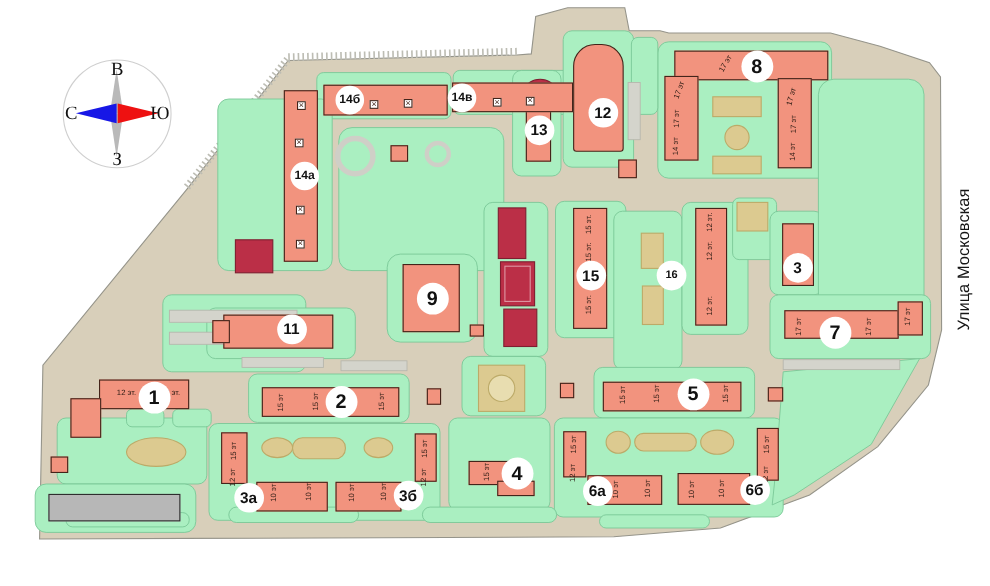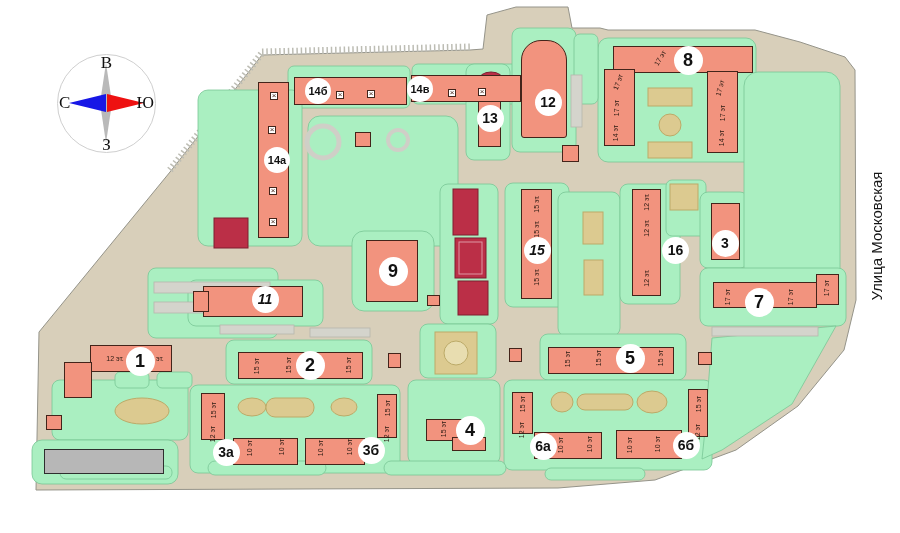--- a/index.html
+++ b/index.html
@@ -204,21 +204,21 @@
       <div class="flabel" style="left: 616px; top: 108px; transform: translate(-50%, -50%) rotate(-90deg);">17 эт</div>
       <div class="flabel" style="left: 615px; top: 133px; transform: translate(-50%, -50%) rotate(-90deg);">14 эт</div>
       <div class="flabel" style="left: 720px; top: 88px; transform: translate(-50%, -50%) rotate(-75deg);">17 эт</div>
       <div class="flabel" style="left: 722px; top: 113px; transform: translate(-50%, -50%) rotate(-90deg);">17 эт</div>
       <div class="flabel" style="left: 721px; top: 138px; transform: translate(-50%, -50%) rotate(-90deg);">14 эт</div>
       <div class="bnum" style="left: 673.5px; top: 45.5px; width: 29px; height: 29px; font-size: 18px;">8</div>
       <div class="bpart" style="left: 366px; top: 240px; width: 52px; height: 62px;"></div>
       <div class="bnum" style="left: 378.5px; top: 256.5px; width: 29px; height: 29px; font-size: 18px;">9</div>
       <div class="bpart" style="left: 203px; top: 286px; width: 100px; height: 31px;"></div>
       <div class="bpart" style="left: 193px; top: 291px; width: 16px; height: 21px;"></div>
-      <div class="bnum" style="left: 251.5px; top: 285.5px; width: 27px; height: 27px; font-size: 14px; font-style: italic;">11</div>
+      <div class="bnum" style="left: 251.5px; top: 285.5px; width: 27px; height: 27px; font-size: 14px;">11</div>
       <div class="bpart" style="left: 521px; top: 40px; width: 46px; height: 98px; border-radius: 20px 20px 3px 3px;"></div>
       <div class="bnum" style="left: 534.5px; top: 88.5px; width: 27px; height: 27px; font-size: 14px;">12</div>
       <div class="bpart" style="left: 478px; top: 97px; width: 23px; height: 50px;"></div>
       <div class="bnum" style="left: 476.5px; top: 104.5px; width: 27px; height: 27px; font-size: 14px;">13</div>
       <div class="bpart" style="left: 258px; top: 82px; width: 31px; height: 156px;"></div>
       <div class="smark" style="left: 274px; top: 96px;">×</div>
       <div class="smark" style="left: 272px; top: 130px;">×</div>
       <div class="smark" style="left: 273px; top: 191px;">×</div>
       <div class="smark" style="left: 273px; top: 222px;">×</div>
       <div class="bnum" style="left: 264px; top: 147px; width: 26px; height: 26px; font-size: 11px;">14а</div>
@@ -227,26 +227,26 @@
       <div class="smark" style="left: 371px; top: 94px;">×</div>
       <div class="bnum" style="left: 305px; top: 78px; width: 26px; height: 26px; font-size: 11px;">14б</div>
       <div class="bpart" style="left: 411px; top: 75px; width: 110px; height: 27px;"></div>
       <div class="smark" style="left: 452px; top: 93px;">×</div>
       <div class="smark" style="left: 482px; top: 92px;">×</div>
       <div class="bnum" style="left: 407px; top: 76px; width: 26px; height: 26px; font-size: 11px;">14в</div>
       <div class="bpart" style="left: 521px; top: 189px; width: 31px; height: 110px;"></div>
       <div class="flabel" style="left: 536px; top: 204px; transform: translate(-50%, -50%) rotate(-90deg);">15 эт.</div>
       <div class="flabel" style="left: 536px; top: 229px; transform: translate(-50%, -50%) rotate(-90deg);">15 эт.</div>
       <div class="flabel" style="left: 536px; top: 277px; transform: translate(-50%, -50%) rotate(-90deg);">15 эт.</div>
-      <div class="bnum" style="left: 523.5px; top: 236.5px; width: 27px; height: 27px; font-size: 14px; font-style: italic;">15</div>
+      <div class="bnum" style="left: 523.5px; top: 236.5px; width: 27px; height: 27px; font-size: 14px;">15</div>
       <div class="bpart" style="left: 632px; top: 189px; width: 29px; height: 107px;"></div>
       <div class="flabel" style="left: 646px; top: 202px; transform: translate(-50%, -50%) rotate(-90deg);">12 эт.</div>
       <div class="flabel" style="left: 646px; top: 228px; transform: translate(-50%, -50%) rotate(-90deg);">12 эт.</div>
       <div class="flabel" style="left: 646px; top: 278px; transform: translate(-50%, -50%) rotate(-90deg);">12 эт.</div>
-      <div class="bnum" style="left: 662px; top: 236.5px; width: 27px; height: 27px; font-size: 14px;">16</div>
+      <div class="bnum" style="left: 597px; top: 236.5px; width: 27px; height: 27px; font-size: 10px;">16</div>
       <div class="bpart" style="left: 711px; top: 203px; width: 29px; height: 57px;"></div>
       <div class="bnum" style="left: 711.5px; top: 229.5px; width: 27px; height: 27px; font-size: 14px;">3</div>
       <div class="bpart gray" style="left: 44px; top: 449px; width: 120px; height: 25px;"></div>
       <div class="bpart" style="left: 355px; top: 132px; width: 16px; height: 15px;"></div>
       <div class="bpart" style="left: 427px; top: 295px; width: 13px; height: 11px;"></div>
       <div class="bpart" style="left: 562px; top: 145px; width: 17px; height: 17px;"></div>
       <div class="bpart" style="left: 698px; top: 352px; width: 14px; height: 13px;"></div>
       <div class="bpart" style="left: 388px; top: 353px; width: 13px; height: 15px;"></div>
       <div class="bpart" style="left: 509px; top: 348px; width: 13px; height: 14px;"></div>
       <div class="bpart" style="left: 46px; top: 415px; width: 16px; height: 15px;"></div>

